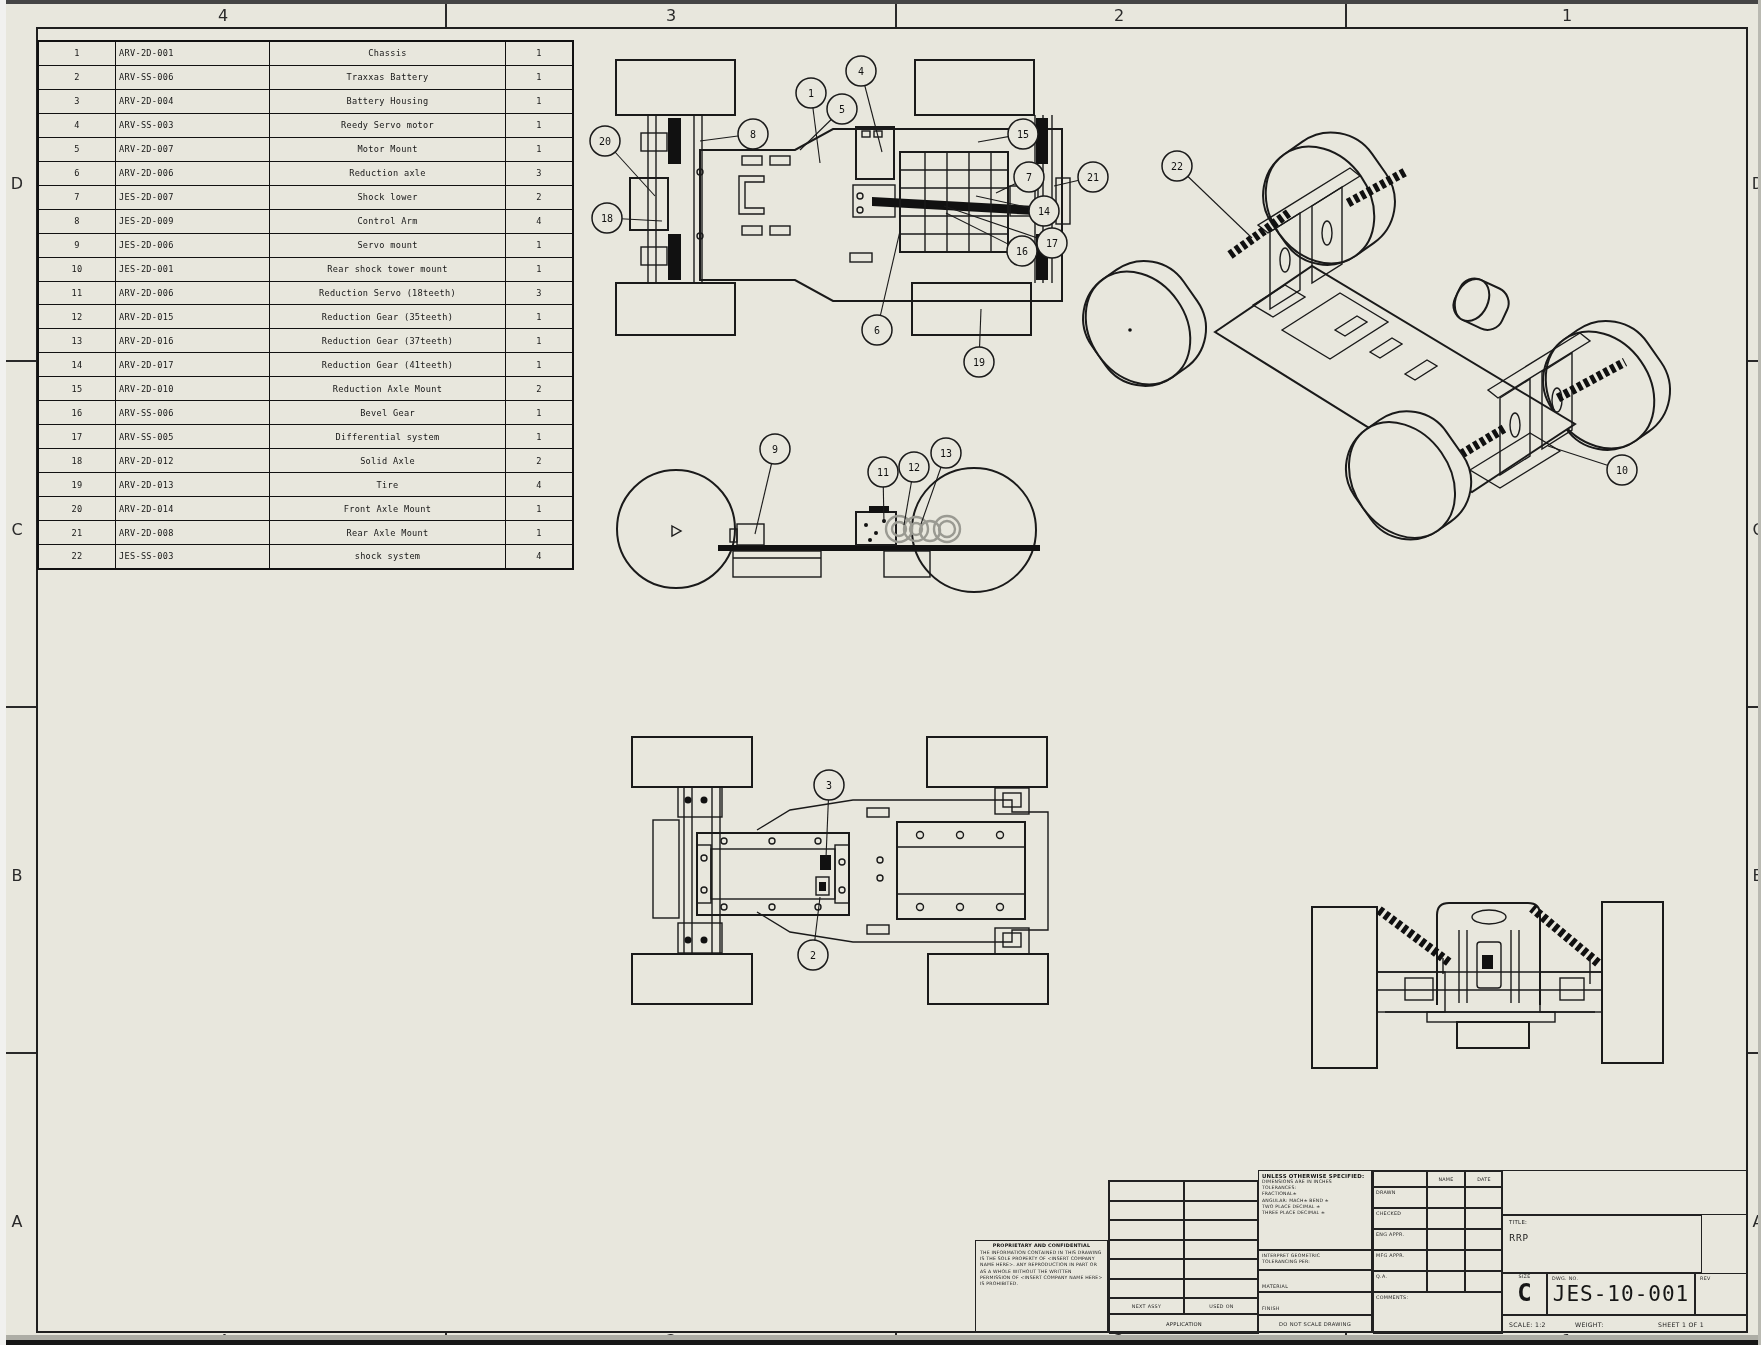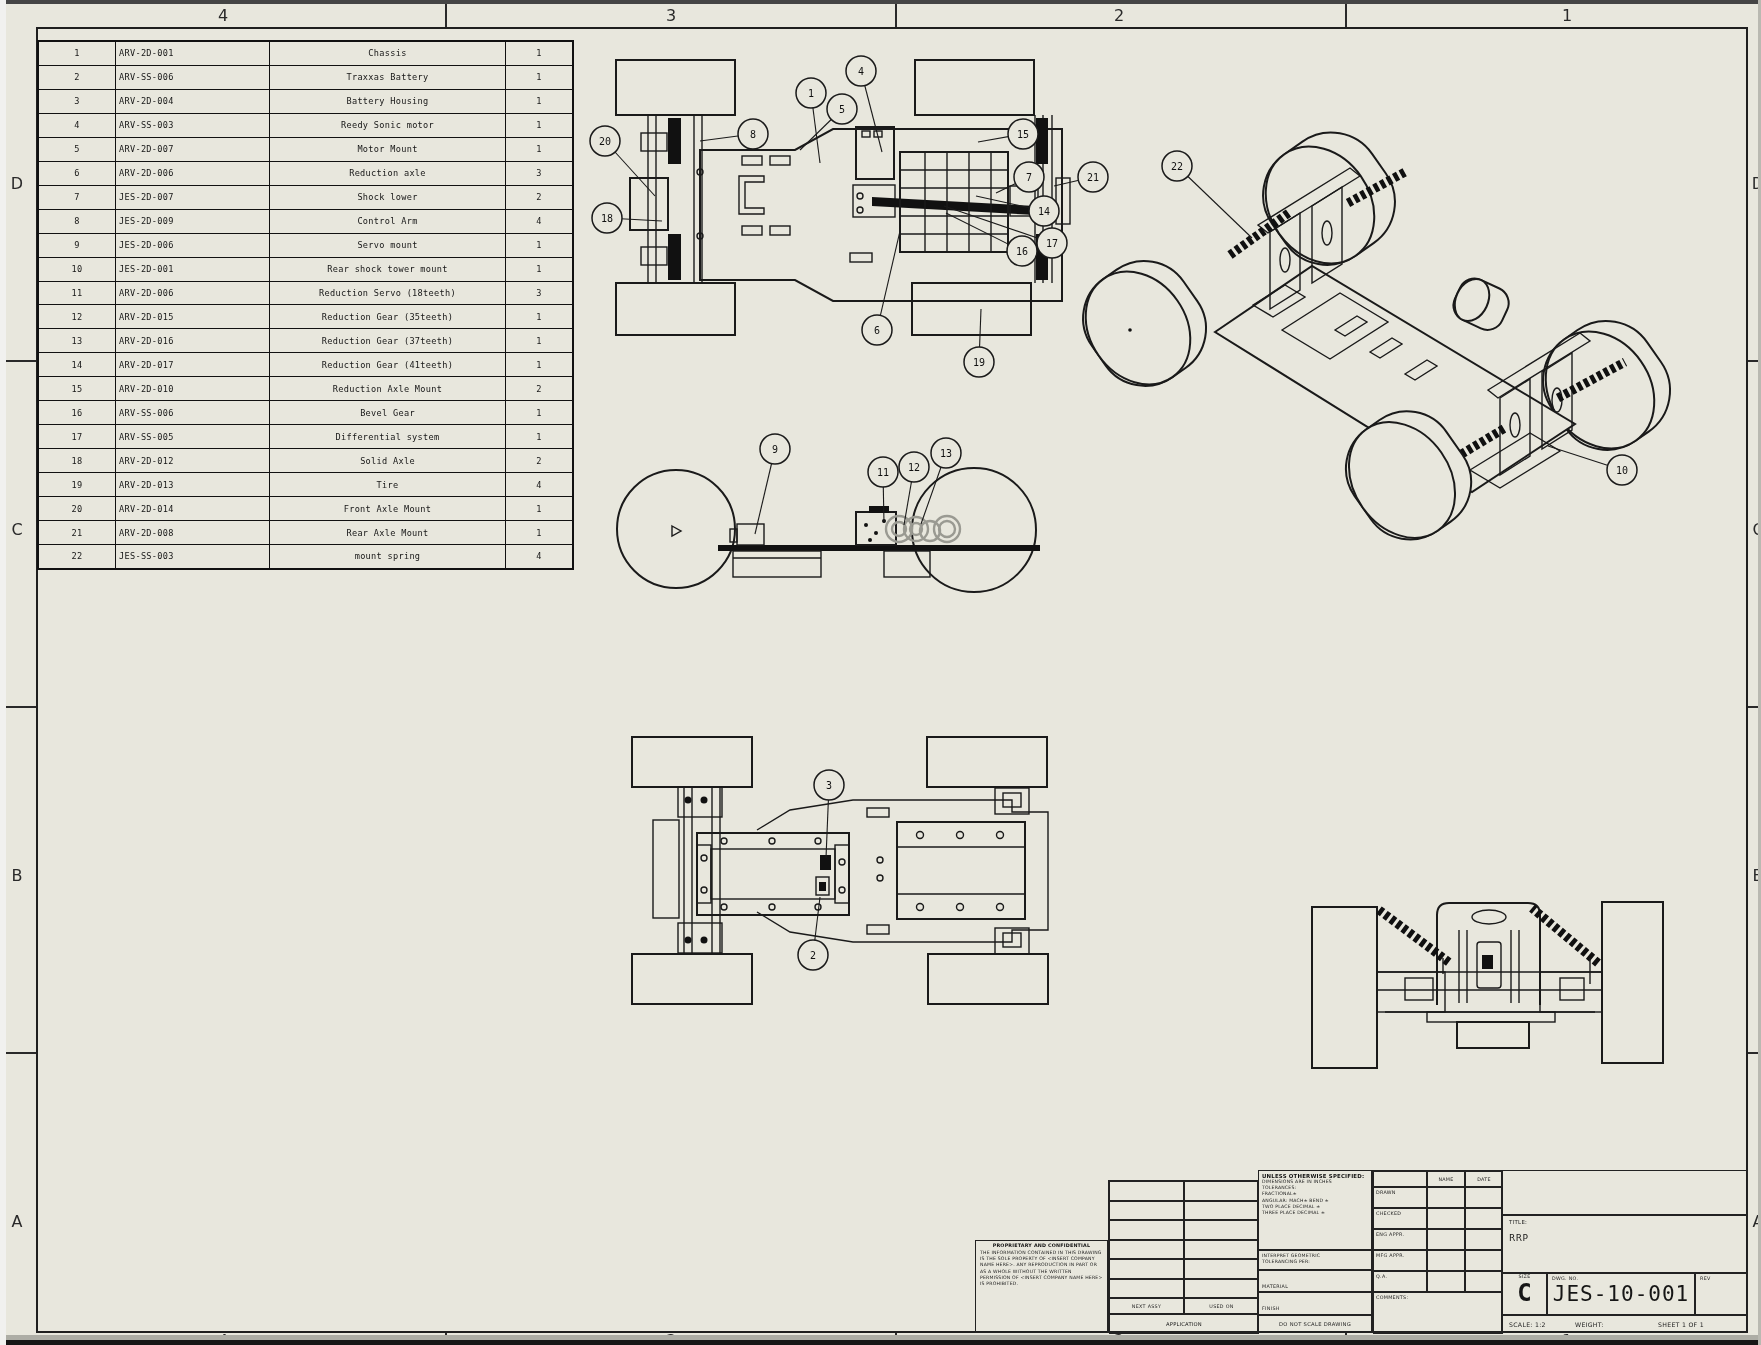--- a/index.html
+++ b/index.html
@@ -81,21 +81,21 @@
       </div>
       <div class="bom-row">
         <div class="bom-cell c0">3</div>
         <div class="bom-cell c1">ARV-2D-004</div>
         <div class="bom-cell c2">Battery Housing</div>
         <div class="bom-cell c3">1</div>
       </div>
       <div class="bom-row">
         <div class="bom-cell c0">4</div>
         <div class="bom-cell c1">ARV-SS-003</div>
-        <div class="bom-cell c2">Reedy Sonic motor</div>
+        <div class="bom-cell c2">Reedy Servo motor</div>
         <div class="bom-cell c3">1</div>
       </div>
       <div class="bom-row">
         <div class="bom-cell c0">5</div>
         <div class="bom-cell c1">ARV-2D-007</div>
         <div class="bom-cell c2">Motor Mount</div>
         <div class="bom-cell c3">1</div>
       </div>
       <div class="bom-row">
         <div class="bom-cell c0">6</div>
@@ -189,21 +189,21 @@
       </div>
       <div class="bom-row">
         <div class="bom-cell c0">21</div>
         <div class="bom-cell c1">ARV-2D-008</div>
         <div class="bom-cell c2">Rear Axle Mount</div>
         <div class="bom-cell c3">1</div>
       </div>
       <div class="bom-row">
         <div class="bom-cell c0">22</div>
         <div class="bom-cell c1">JES-SS-003</div>
-        <div class="bom-cell c2">mount spring</div>
+        <div class="bom-cell c2">shock system</div>
         <div class="bom-cell c3">4</div>
       </div>
     </div>
 
   <svg id="views" width="1761" height="1345" viewBox="0 0 1761 1345">
 
     <g>
       <rect class="ln2" x="616" y="60" width="119" height="55"></rect>
       <rect class="ln2" x="616" y="283" width="119" height="52"></rect>
       <rect class="ln2" x="915" y="60" width="119" height="55"></rect>
@@ -541,21 +541,21 @@
       <div class="tb tlab" style="left:0;top:79px;width:54px;height:21px;padding:2px;">MFG APPR.</div>
       <div class="tb" style="left:54px;top:79px;width:38px;height:21px;"></div>
         <div class="tb" style="left:92px;top:79px;width:38px;height:21px;"></div>
       <div class="tb tlab" style="left:0;top:100px;width:54px;height:21px;padding:2px;">Q.A.</div>
       <div class="tb" style="left:54px;top:100px;width:38px;height:21px;"></div>
         <div class="tb" style="left:92px;top:100px;width:38px;height:21px;"></div>
       <div class="tb tlab" style="left:0;top:121px;width:130px;height:42px;padding:2px;">COMMENTS:</div>
     </div>
 
     <div class="tb" style="left:527px;top:0;width:246px;height:45px;"></div>
-    <div class="tb" style="left:527px;top:45px;width:246px;height:58px;padding:3px 6px;">
+    <div class="tb" style="left:527px;top:45px;width:200px;height:58px;padding:3px 6px;">
       <div class="tlab" style="font-size:5.4px;">TITLE:</div>
       <div style="font-size:9px;margin-top:8px;letter-spacing:.5px;">RRP</div>
     </div>
     <div class="tb" style="left:527px;top:103px;width:45px;height:42px;text-align:center;">
       <div class="tlab">SIZE</div>
       <div style="font-size:24px;font-weight:bold;line-height:1;margin-top:2px;font-family:'DejaVu Sans Mono',monospace;">C</div>
     </div>
     <div class="tb" style="left:572px;top:103px;width:148px;height:42px;">
       <div class="tlab" style="padding:2px 0 0 4px;">DWG.  NO.</div>
       <div style="font-size:21px;letter-spacing:1px;text-align:center;margin-top:1px;font-family:'DejaVu Sans Mono',monospace;">JES-10-001</div>

